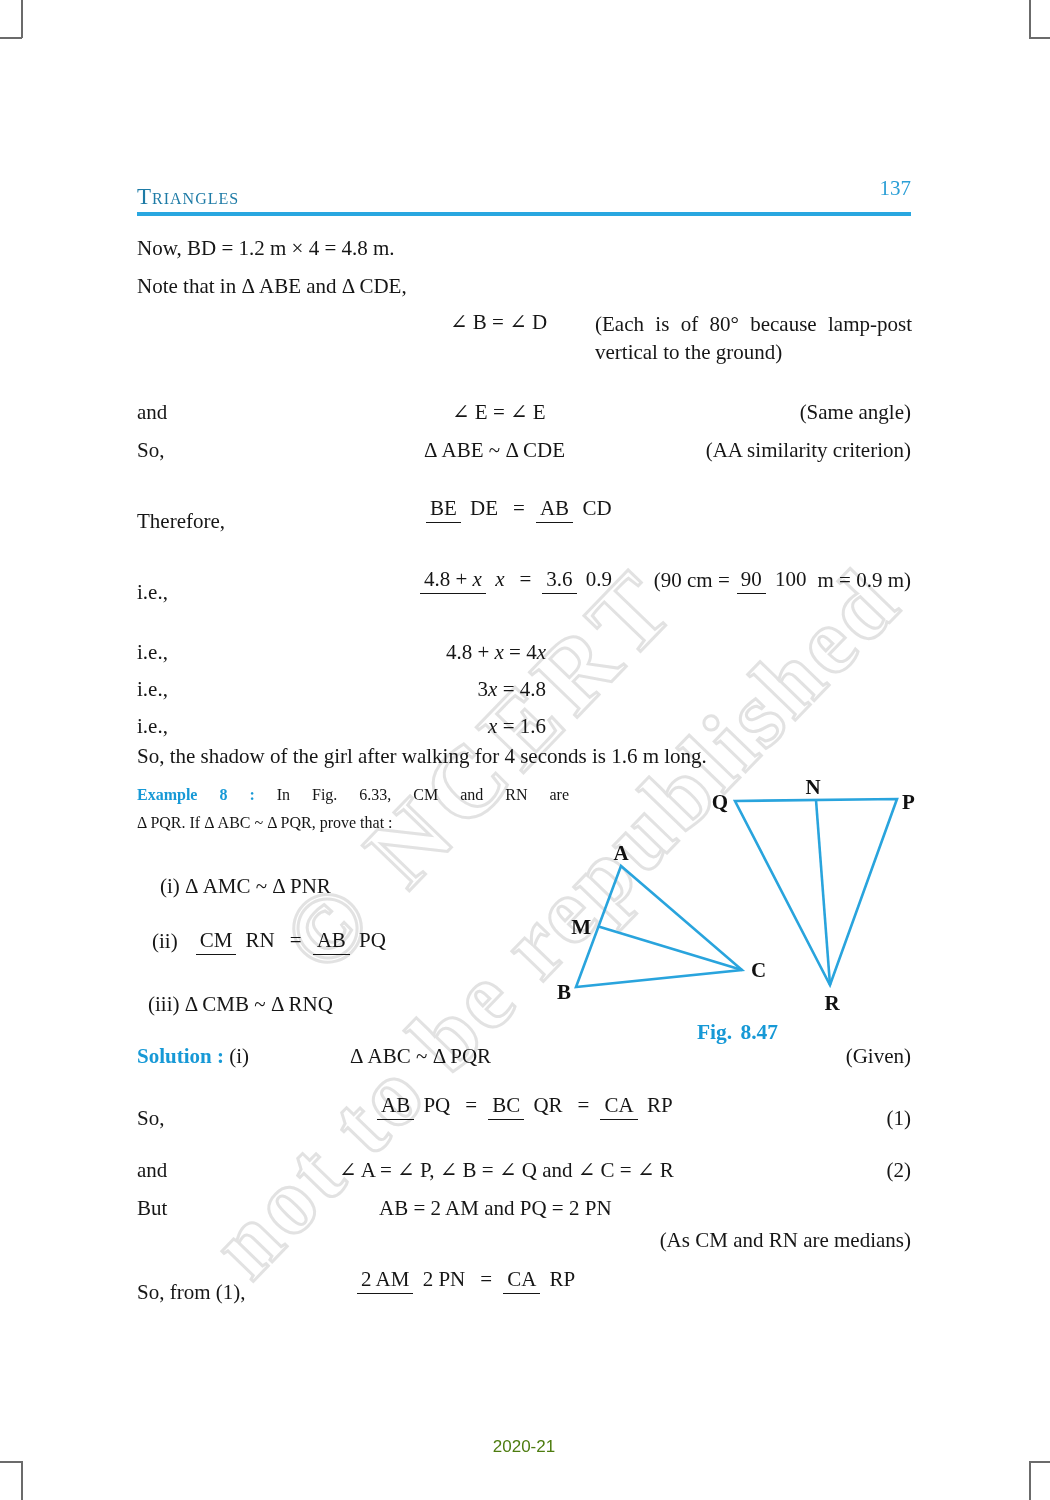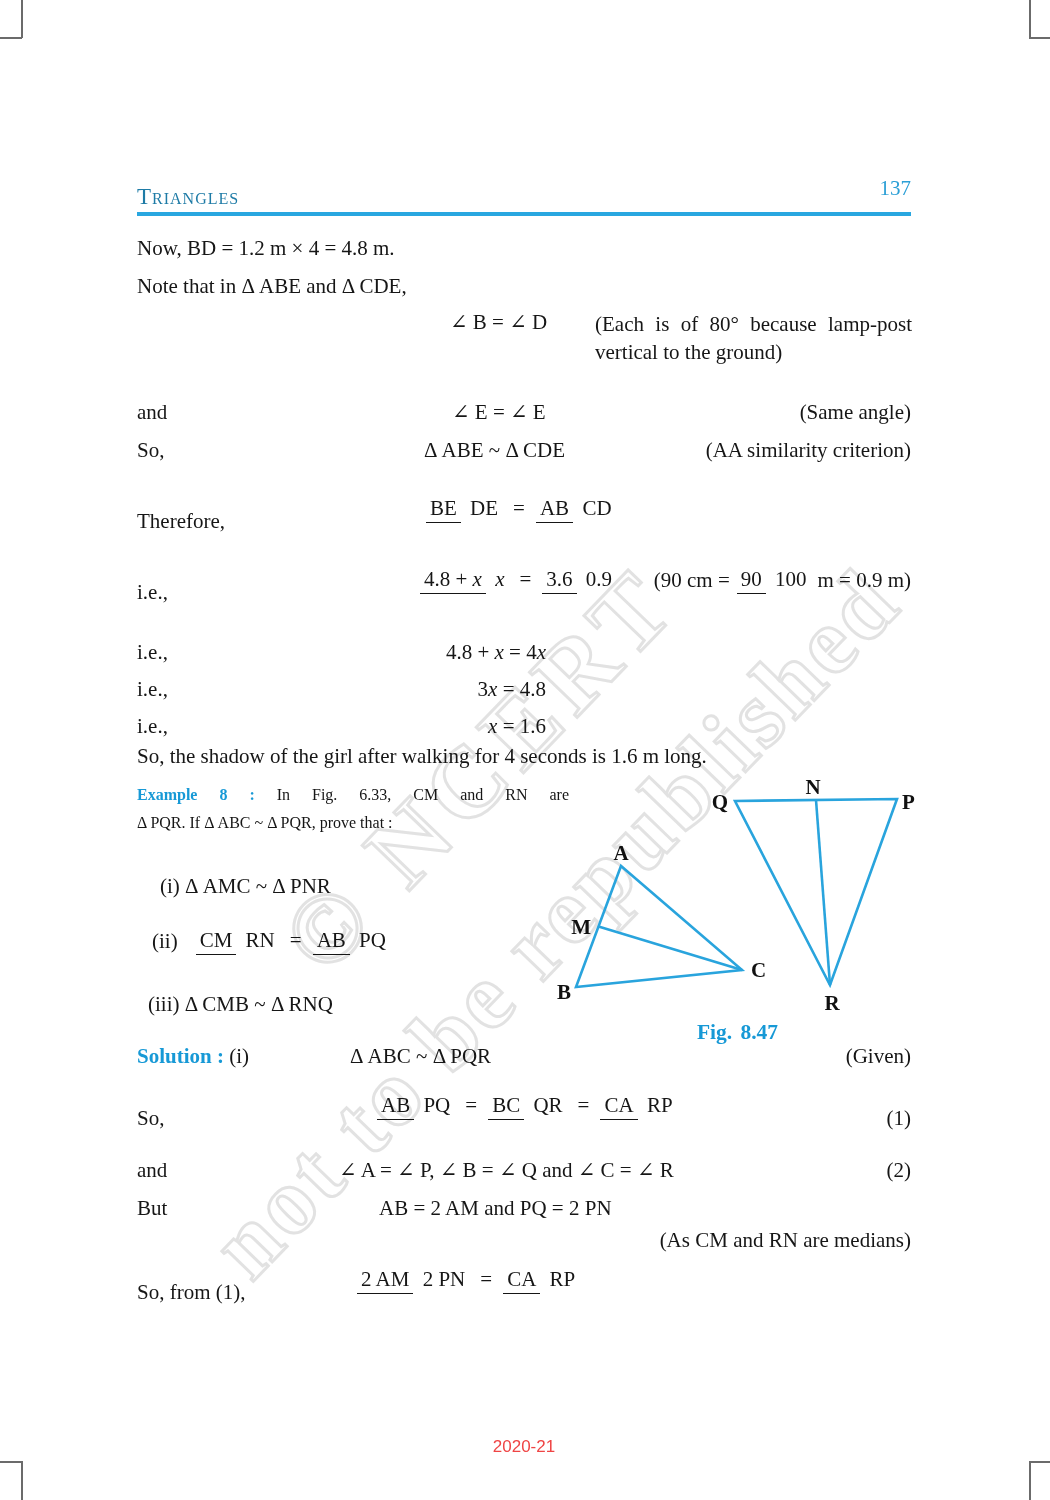--- a/index.html
+++ b/index.html
@@ -28,21 +28,21 @@
   .jl { text-align:justify; text-align-last:justify; }
   .expar div { line-height:28px; font-size:16px; }
   .wm {
     position:absolute; text-align:center; font-weight:bold;
     color:transparent; -webkit-text-stroke:3px #cbcbcb; opacity:0.55;
     font-family:"Liberation Serif","DejaVu Serif",serif; z-index:0; white-space:nowrap;
   }
   .content { position:relative; z-index:1; }
   .crop { background:#6b6b6b; position:absolute; }
   .figcap { font-weight:bold; color:#1799d6; font-size:21.5px; word-spacing:3px; text-align:center; }
-  .footer { font-family:"Liberation Sans","DejaVu Sans",sans-serif; font-size:17px; color:#ef4444; text-align:center; }
+  .footer { font-family:"Liberation Sans","DejaVu Sans",sans-serif; font-size:17px; color:#4d7c0f; text-align:center; }
   svg text { font-family:"Liberation Serif","DejaVu Serif",serif; font-weight:bold; font-size:21px; fill:#111; }
   i { font-style:italic; }
 </style>
 </head>
 <body>
 
 <div class="page">
 
   <div class="wm" style="left:150px; top:712px; width:660px; font-size:100px; letter-spacing:10px; transform:rotate(-46deg);">© NCERT</div>
   <div class="wm" style="left:-40px; top:868px; width:1190px; font-size:95px; letter-spacing:4px; transform:rotate(-46deg);">not to be republished</div>

